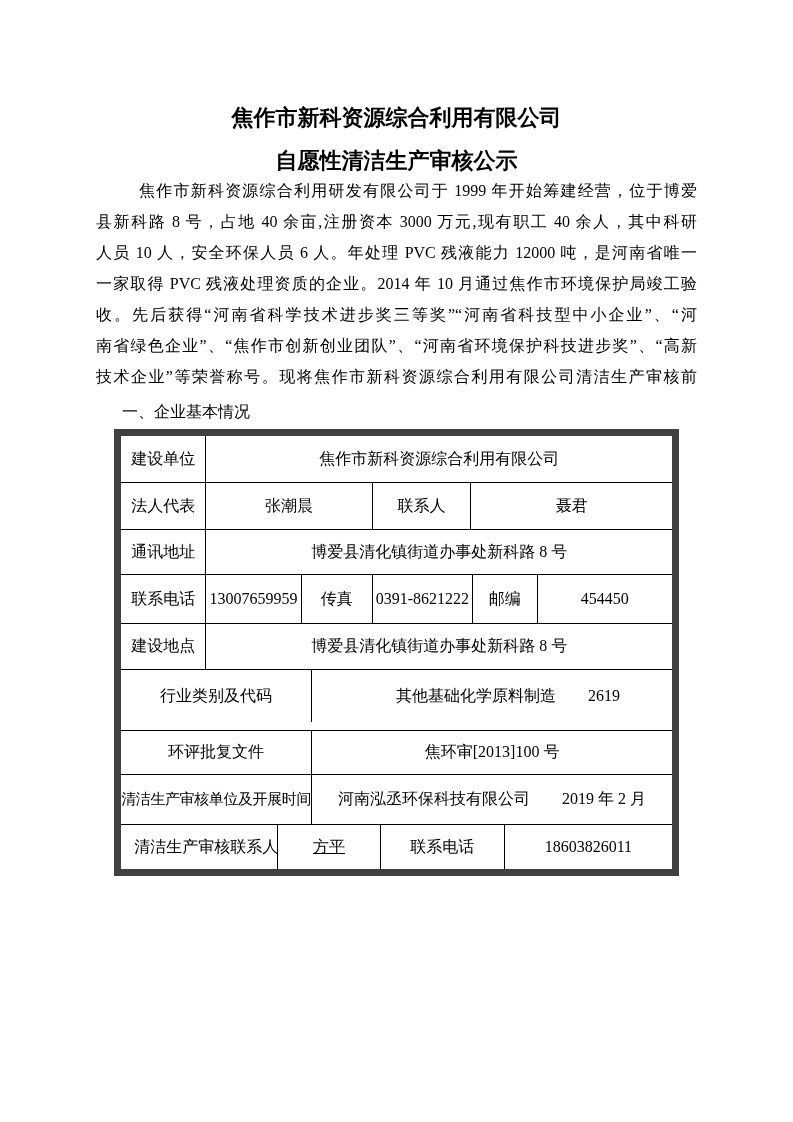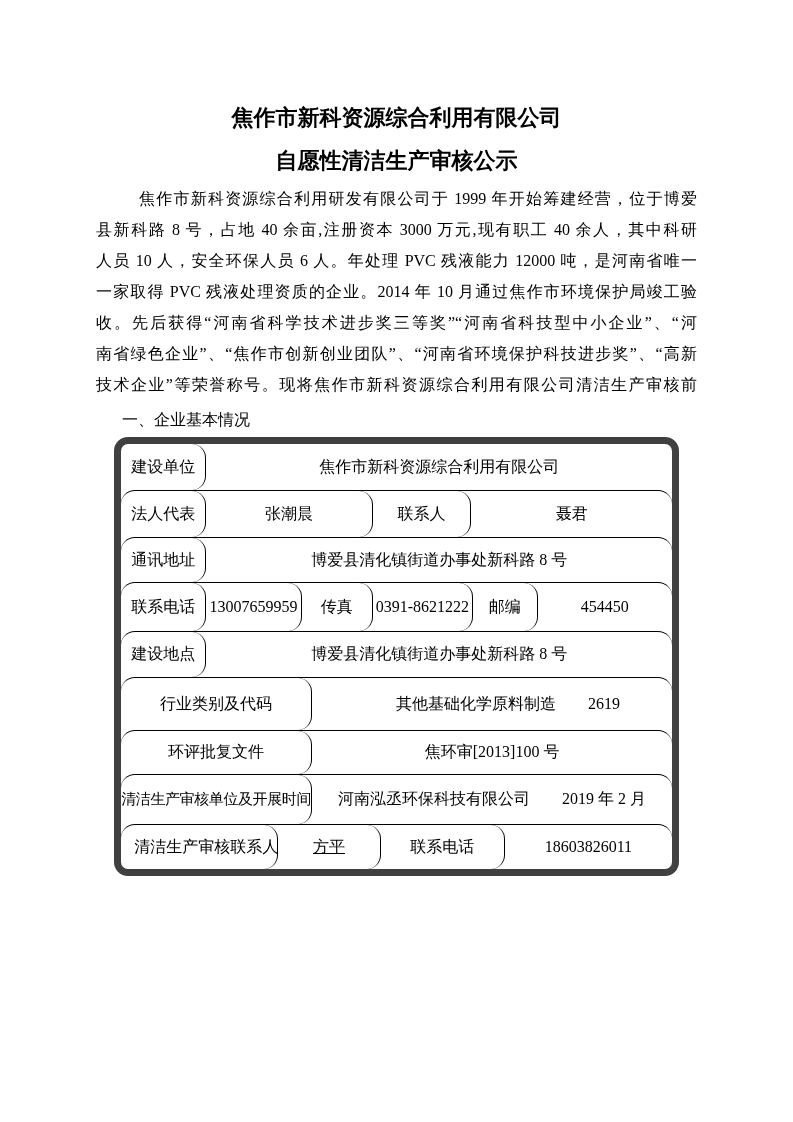--- a/index.html
+++ b/index.html
@@ -1,15 +1,15 @@
 <!DOCTYPE html>
 <html><head>
 <meta charset="utf-8">
 <style>
-  * { margin: 0; padding: 0; box-sizing: border-box; border-radius: 14px; }
+  * { margin: 0; padding: 0; box-sizing: border-box; }
   html, body { background: #ffffff; }
   .page {
     position: relative;
     width: 793px;
     height: 1122px;
     background: #ffffff;
     color: #000000;
     font-family: "Liberation Serif", "DejaVu Serif", serif;
     overflow: hidden;
   }
@@ -17,21 +17,21 @@
     padding: 103px 96px 0 96px;
   }
   .doc-title, .doc-subtitle {
     font-size: 22px;
     font-weight: bold;
     text-align: center;
     line-height: 29px;
     font-family: "Liberation Sans", "DejaVu Sans", sans-serif;
   }
   .doc-subtitle { margin-top: 14px; }
-  .intro { margin-top: 8px; }
+  .intro { margin-top: 0; }
   .para-line {
     font-size: 16px;
     line-height: 31px;
     text-align: justify;
     text-align-last: justify;
     white-space: normal;
   }
   .para-line.last { text-align-last: left; }
   .para-line.indent { text-indent: 43px; }
   .section-heading {
@@ -73,21 +73,21 @@
   .w-i { width: 26.0%; margin-left: 14px; }   
   .w-j { width: 18.6%; text-decoration: underline; }   
   .w-k { width: 22.5%; }   
   
   .tr:nth-child(1)  { height: 46px; }
   .tr:nth-child(2)  { height: 47px; }
   .tr:nth-child(3)  { height: 45px; }
   .tr:nth-child(4)  { height: 49px; }
   .tr:nth-child(5)  { height: 46px; }
   .tr:nth-child(6)  { height: 53px; gap: 32px; }
-  .tr:nth-child(7)  { height: 44px; }
+  .tr:nth-child(7)  { height: 44px; margin-top: 8px; }
   .tr:nth-child(8)  { height: 50px; }
   .tr:nth-child(9)  { height: 45px; }
   .tr:nth-child(10) { height: 49px; }
 </style>
 </head>
 <body>
 
 <div class="page">
   <div class="content">
 

